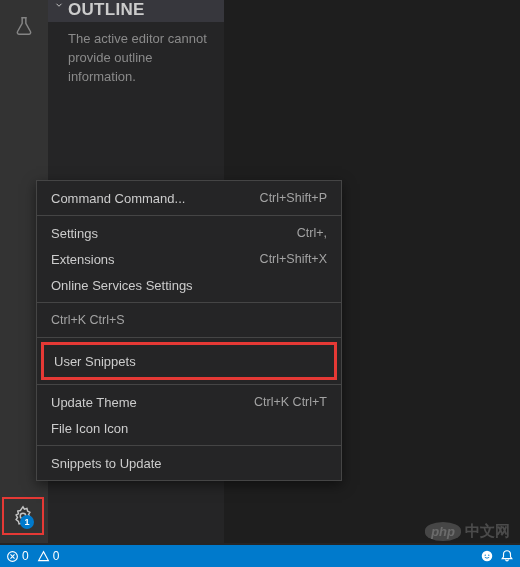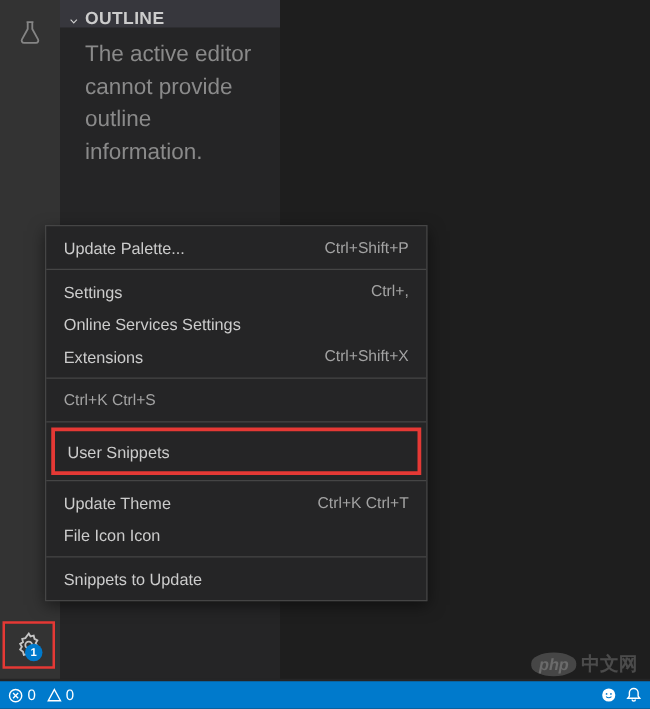--- a/index.html
+++ b/index.html
@@ -59,34 +59,34 @@
     .sidebar {
       position: absolute;
       left: 48px;
       top: 0;
       width: 176px;
       height: 543px;
       background: #252526;
     }
     .outline-header {
       display: flex;
-      align-items: flex-end;
+      align-items: flex-start;
       height: 22px;
       padding: 0 6px;
       background: #37373d;
       color: #ccc;
-      font-size: 14px;
+      font-size: 17px;
       font-weight: 700;
       letter-spacing: 0.3px;
       gap: 4px;
     }
     .outline-msg {
       padding: 8px 10px 8px 20px;
       color: #8a8a8a;
-      font-size: 18px;
+      font-size: 13px;
       line-height: 1.45;
     }
     .context-menu {
       position: absolute;
       left: 36px;
       top: 180px;
       width: 306px;
       background: #252526;
       border: 1px solid #454545;
       box-shadow: 0 4px 12px rgba(0,0,0,0.5);
@@ -195,35 +195,35 @@
     </svg>
     <span>OUTLINE</span>
   </div>
   <div class="outline-msg">The active editor cannot provide outline information.</div>
 </div>
 
 <div class="editor-area"></div>
 
 <div class="context-menu" id="context-menu">
     <div class="menu-item">
-      <span>Update Palette...</span>
+      <span>Command Command...</span>
       <span class="shortcut">Ctrl+Shift+P</span>
     </div>
     <div class="menu-sep"></div>
     <div class="menu-item">
       <span>Settings</span>
       <span class="shortcut">Ctrl+,</span>
     </div>
     <div class="menu-item">
-      <span>Online Services Settings</span>
-      <span class="shortcut"></span>
-    </div>
-    <div class="menu-item">
       <span>Extensions</span>
       <span class="shortcut">Ctrl+Shift+X</span>
+    </div>
+    <div class="menu-item">
+      <span>Online Services Settings</span>
+      <span class="shortcut"></span>
     </div>
     <div class="menu-sep"></div>
     <div class="menu-item">
       <span class="shortcut">Ctrl+K Ctrl+S</span>
     </div>
     <div class="menu-sep"></div>
     <div class="menu-item menu-highlight">
       <span>User Snippets</span>
       <span class="shortcut"></span>
     </div>

